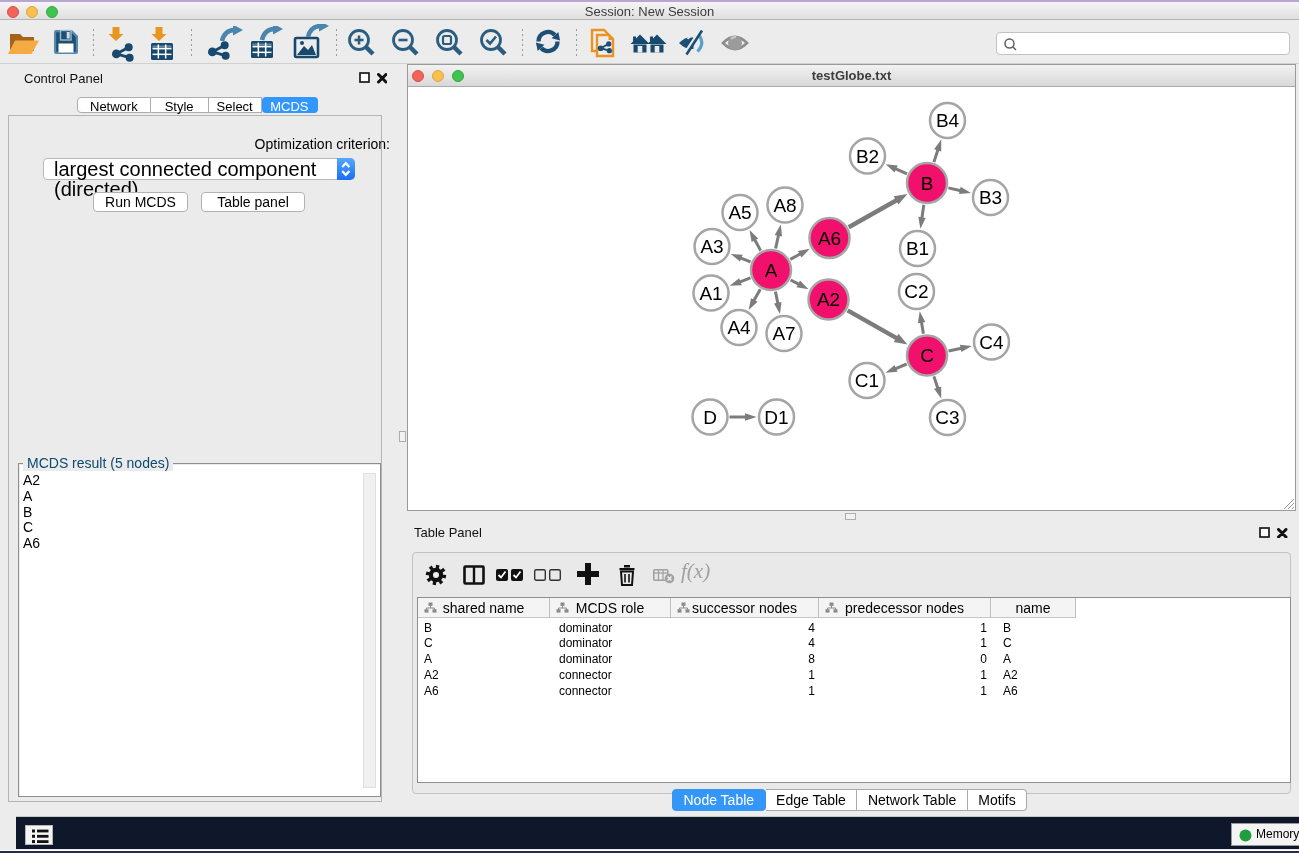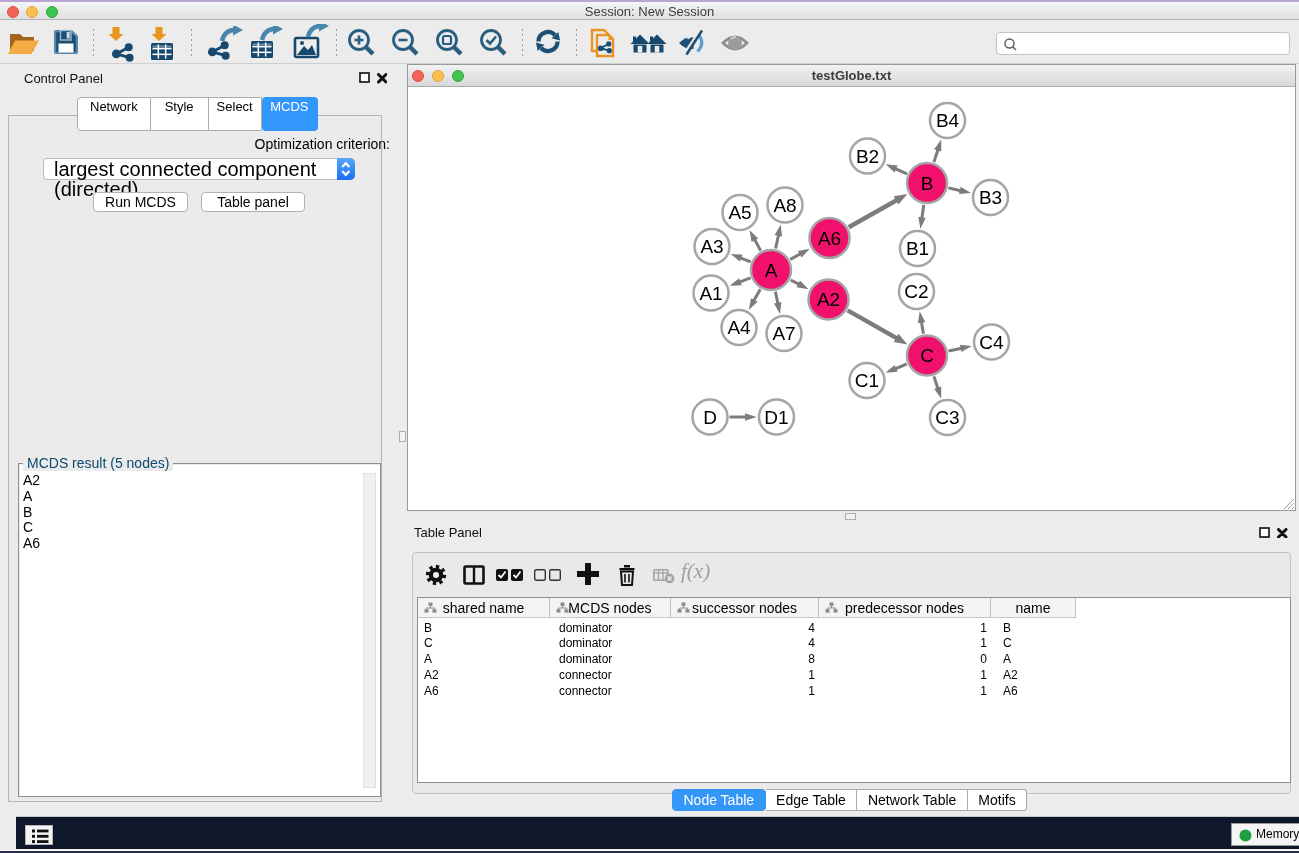--- a/index.html
+++ b/index.html
@@ -14,21 +14,21 @@
 .tl { border-radius:50%; width:12px; height:12px; top:4px; }
 #toolbar { left:0; top:23px; width:1299px; height:41px; background:#ececec; border-bottom:1px solid #d0d0d0; }
 .vsep { top:6px; height:30px; width:1px;
   background-image:linear-gradient(#9a9a9a 33%, rgba(0,0,0,0) 0%);
   background-size:1px 5px; background-repeat:repeat-y; }
 #searchbox { left:996px; top:9px; width:294px; height:23px; background:#fff;
   border:1px solid #c3c3c3; border-radius:4px; }
 
 #cp-title { left:24px; top:71px; font-size:13px; color:#111; }
 #cp-tabs { left:77px; top:97px; height:19px; }
-.tab { float:left; height:34px; line-height:18px; font-size:13px; padding:0 12px;
+.tab { float:left; height:16px; line-height:18px; font-size:13px; padding:0 12px;
   background:#fff; border:1px solid #acacac; border-left:none; color:#000;text-align:center; }
 .tab.first { border-left:1px solid #acacac; border-radius:4px 0 0 4px; }
 .tab.sel { background:#3297fd; color:#fff; border-color:#3297fd; border-radius:4px; }
 #cp-box { left:8px; top:115px; width:374px; height:687px; border:1px solid #b4b4b4; background:#ebebeb; }
 #opt-label { left:0; top:136px; width:390px; text-align:right; font-size:14px; color:#000; }
 #dropdown { left:43px; top:158px; width:312px; height:22px; background:#fff;
   border:1px solid #b9b9b9; border-radius:4px; font-size:20px; line-height:20px;
   padding-left:10px; color:#000; }
 #dd-spin { right:-1px; top:-1px; width:18px; height:22px; border-radius:0 5px 5px 0;
   background:linear-gradient(#55a7fe,#1a6ff3); }
@@ -412,21 +412,21 @@
         <rect x="8.5" y="7.2" width="4" height="3.4" fill="#8a8a8a"></rect>
         <path d="M6.5 4 L6.5 6 M2.5 7 L2.5 6 L10.5 6 L10.5 7" stroke="#8a8a8a" stroke-width="1" fill="none"></path>
       </svg>
       <svg class="abs" style="left:407px;top:4px" width="13" height="11" viewBox="0 0 13 11">
         <rect x="4.5" y="0.5" width="4" height="3.4" fill="#8a8a8a"></rect>
         <rect x="0.5" y="7.2" width="4" height="3.4" fill="#8a8a8a"></rect>
         <rect x="8.5" y="7.2" width="4" height="3.4" fill="#8a8a8a"></rect>
         <path d="M6.5 4 L6.5 6 M2.5 7 L2.5 6 L10.5 6 L10.5 7" stroke="#8a8a8a" stroke-width="1" fill="none"></path>
       </svg>
     <div class="th" style="left:0;width:132px;">shared name</div>
-    <div class="th" style="left:132px;width:121px;">MCDS nodes</div>
+    <div class="th" style="left:132px;width:121px;">MCDS role</div>
     <div class="th" style="left:253px;width:148px;">successor nodes</div>
     <div class="th" style="left:401px;width:172px;">predecessor nodes</div>
     <div class="th" style="left:573px;width:85px;border-right:1px solid #c0c0c0;">name</div>
   </div>
   <div class="td" style="left:6px;top:21.5px;">B</div>
 <div class="td" style="left:141px;top:21.5px;">dominator</div>
 <div class="td" style="left:253px;top:21.5px;width:144px;text-align:right;">4</div>
 <div class="td" style="left:401px;top:21.5px;width:168px;text-align:right;">1</div>
 <div class="td" style="left:585px;top:21.5px;">B</div>
 <div class="td" style="left:6px;top:37.4px;">C</div>

